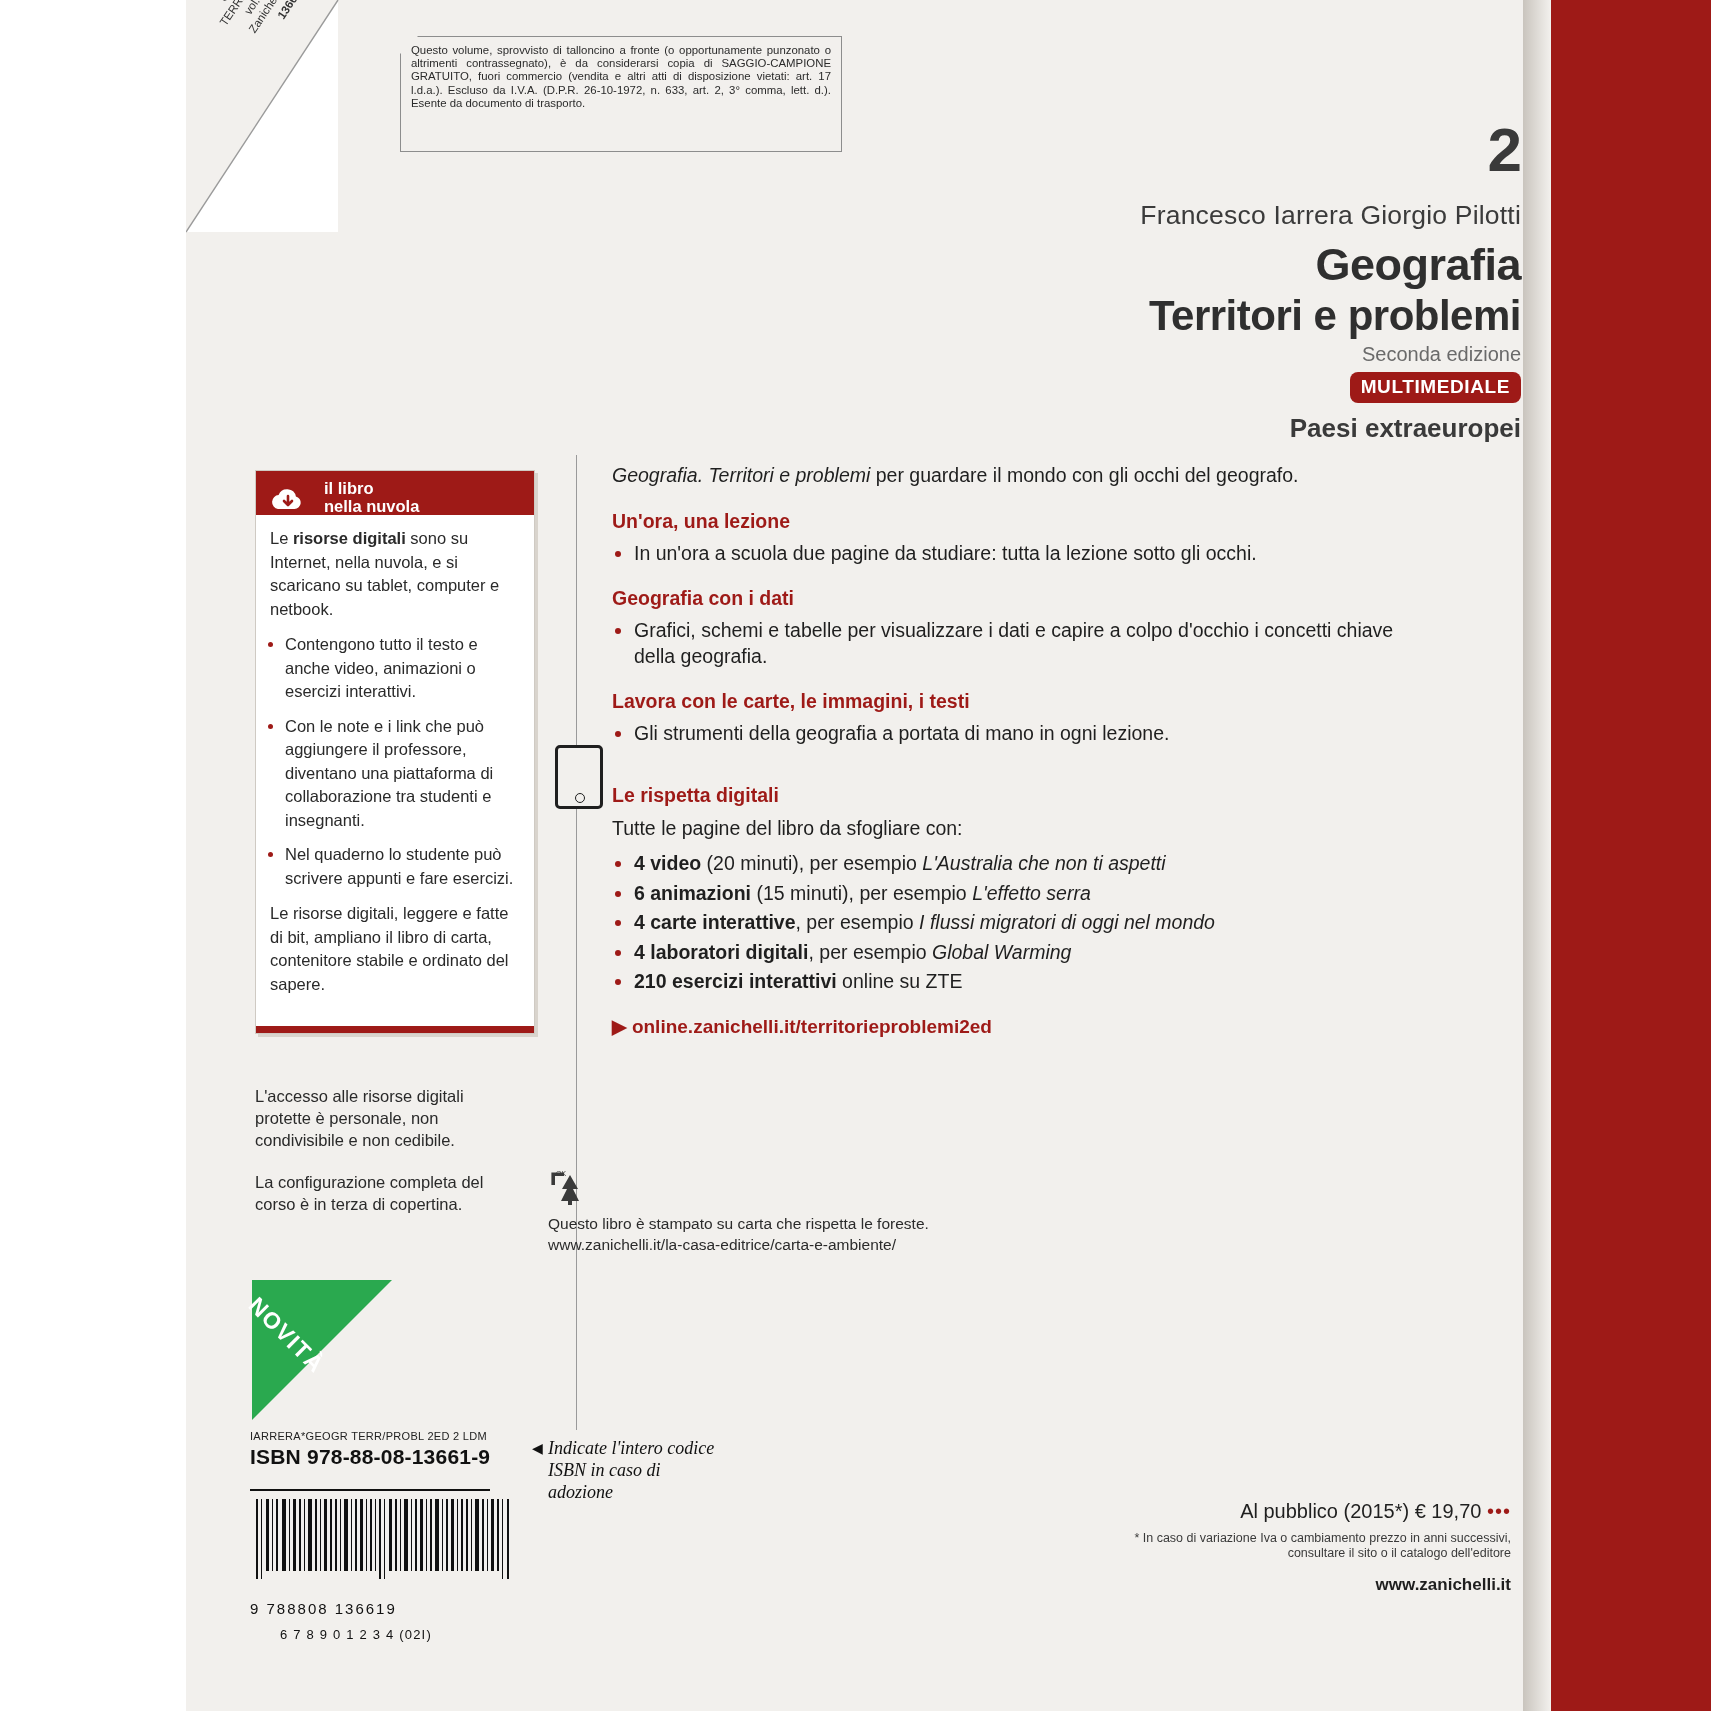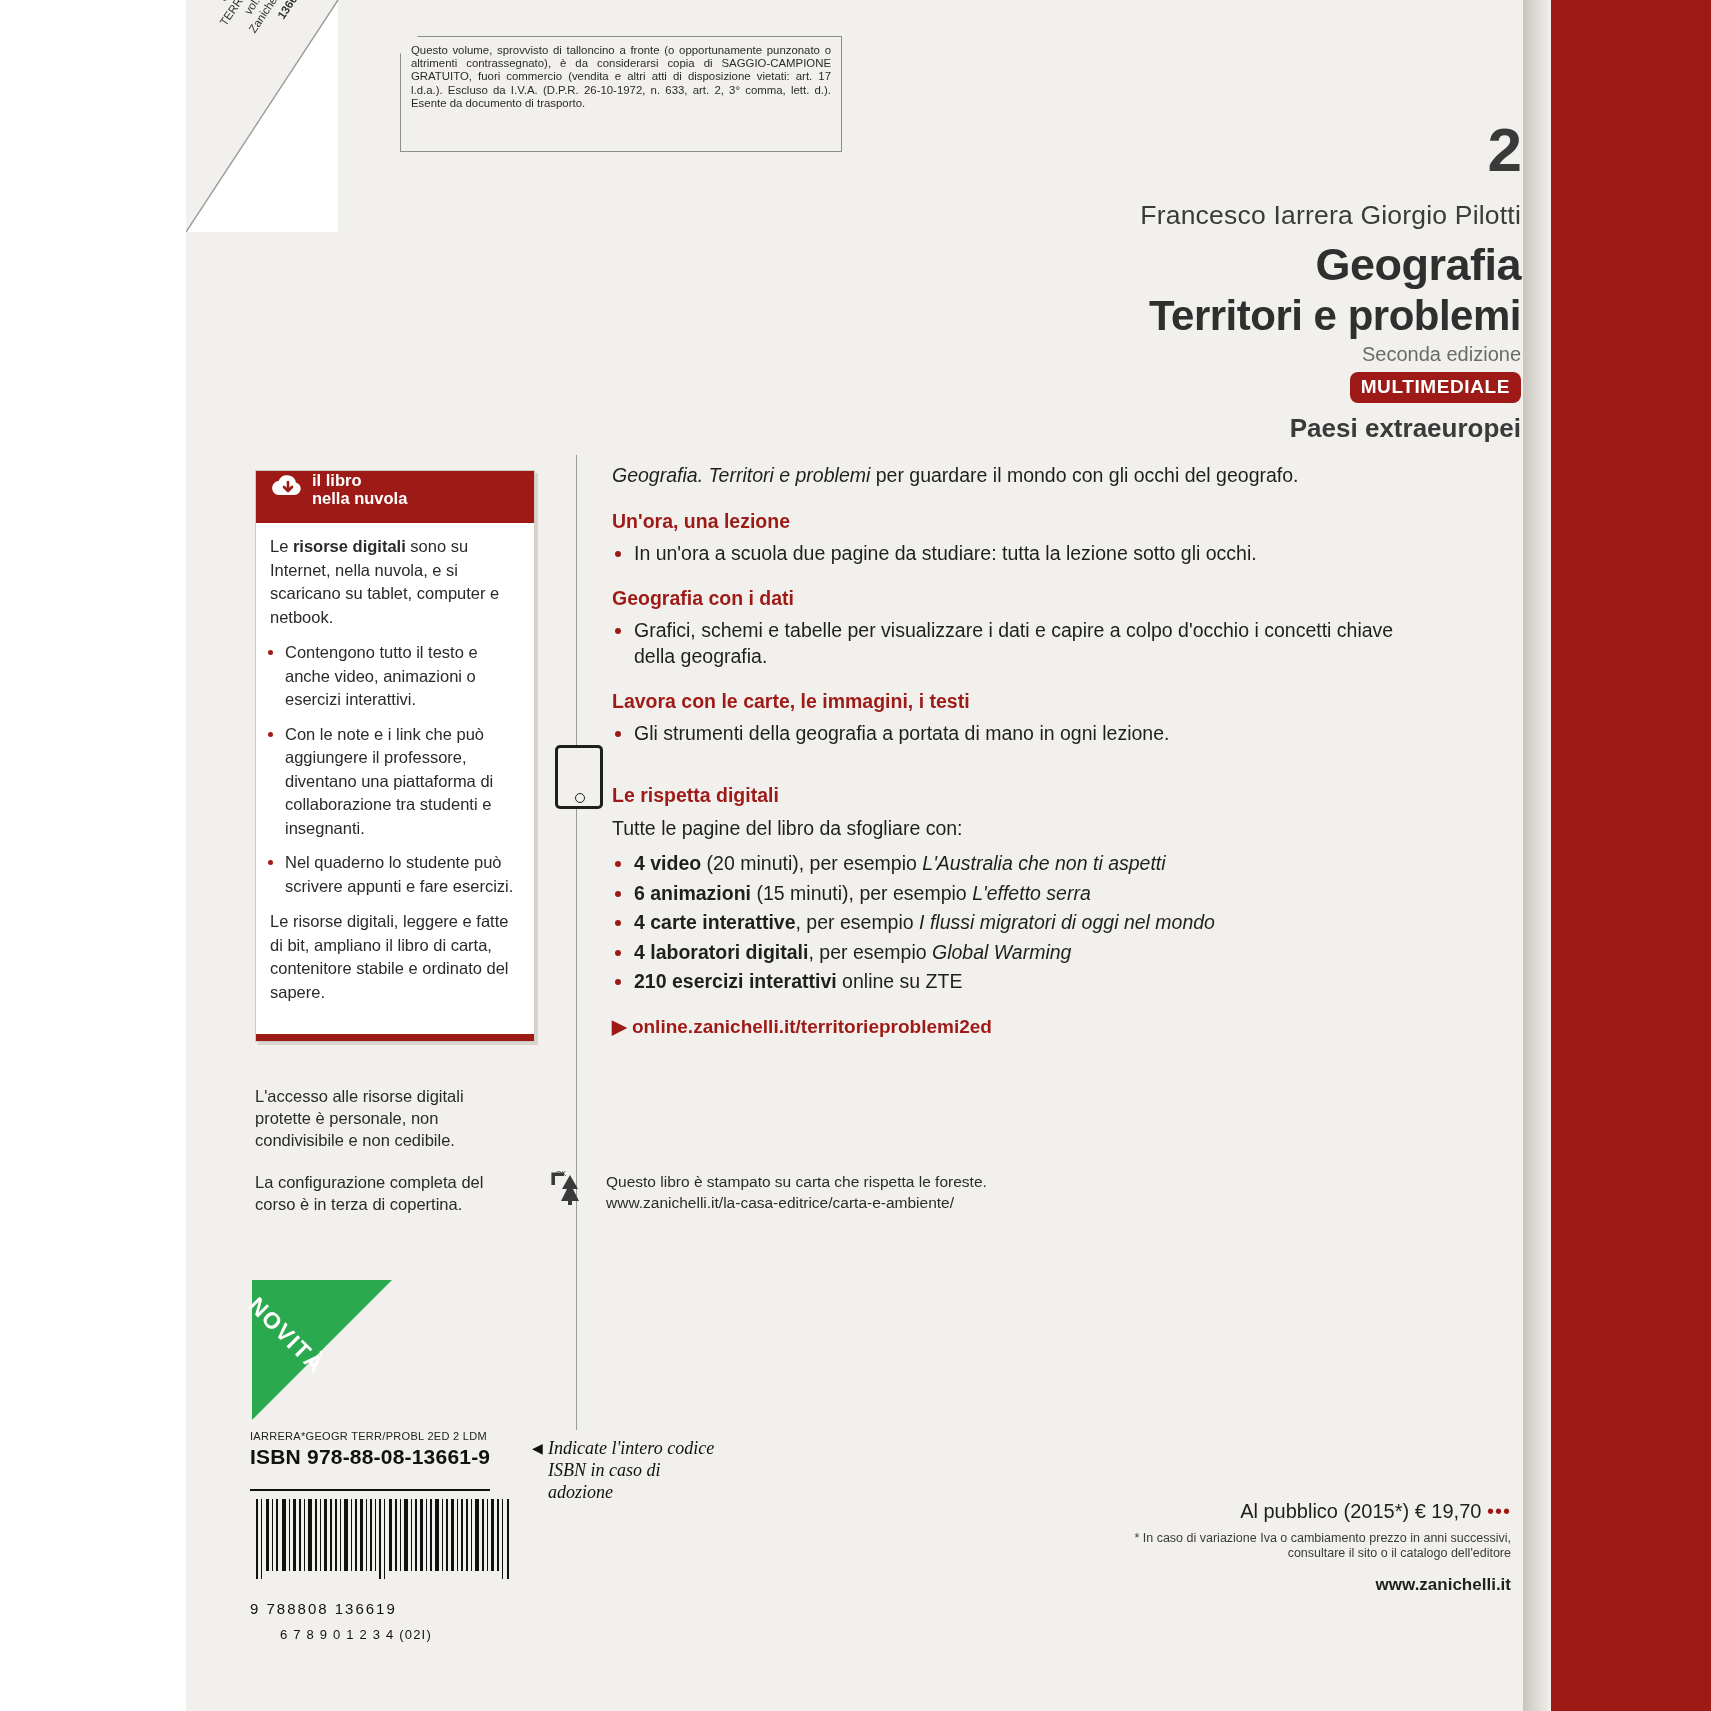--- a/index.html
+++ b/index.html
@@ -72,21 +72,21 @@
      letter-spacing:.6px;padding:4px 11px 5px 11px;margin-top:6px;border-radius:8px;}
   .sub{font-size:26px;font-weight:bold;color:#3a3a3a;margin-top:10px;}
 
   
   .nuvola{
     position:absolute;left:255px;top:470px;width:278px;
     background:#ffffff;border:1px solid #cfcac3;
     box-shadow:3px 3px 0 #d9d4cd;
   }
   .nuvola-head{
-    background:#9e1a17;color:#fff;height:52px;display:flex;align-items:flex-start;gap:4px;
+    background:#9e1a17;color:#fff;height:44px;display:flex;align-items:flex-end;gap:16px;
     padding:0 12px;
   }
   .nuvola-head .cloud{width:40px;height:30px;position:relative;flex:0 0 auto;}
   .nuvola-head .ht{font-size:16.5px;font-weight:bold;line-height:18px;}
   .nuvola-body{padding:12px 14px 18px 14px;font-size:16.5px;line-height:23.5px;color:#2a2a2a;}
   .nuvola-body p{margin:0 0 12px 0;}
   .nuvola-body ul{margin:0 0 12px 0;padding-left:15px;}
   .nuvola-body li{margin:0 0 11px 0;}
   .nuvola-body li::marker{color:#9e1a17;font-size:17px;}
   .nuvola b{font-weight:bold;}
@@ -127,21 +127,21 @@
   .digital-p{font-size:19.5px;color:#1f1f1f;margin:0 0 10px 0;}
   .link{font-size:19px;font-weight:bold;color:#9e1a17;margin-top:14px;}
 
   .tablet-icon{
     position:absolute;left:555px;top:745px;width:42px;height:58px;
     border:3px solid #1f1f1f;border-radius:5px;background:#f2f0ed;
   }
   .tablet-icon:after{content:"";position:absolute;left:50%;bottom:3px;margin-left:-4px;width:8px;height:8px;border:1.5px solid #1f1f1f;border-radius:50%;}
 
   
-  .forest{position:absolute;left:548px;top:1165px;width:520px;display:flex;gap:14px;align-items:flex-end;}
+  .forest{position:absolute;left:548px;top:1165px;width:520px;display:flex;align-items:flex-start;flex-direction:column;}
   .forest .txt{font-size:15.5px;line-height:21px;color:#2b2b2b;}
 
   
   .isbnwrap{position:absolute;left:250px;top:1430px;width:320px;}
   .isbn-code{font-size:11px;color:#222;letter-spacing:.3px;}
   .isbn-line{font-size:21px;font-weight:bold;color:#111;margin-top:3px;letter-spacing:.2px;border-bottom:2px solid #111;padding-bottom:20px;display:inline-block;}
   .barcode{margin-top:8px;height:95px;width:300px;}
   .bc-num{font-size:15px;letter-spacing:2px;color:#111;margin-top:2px;}
   .bc-num2{font-size:13px;letter-spacing:1.2px;color:#111;margin-top:10px;margin-left:30px;}
 

